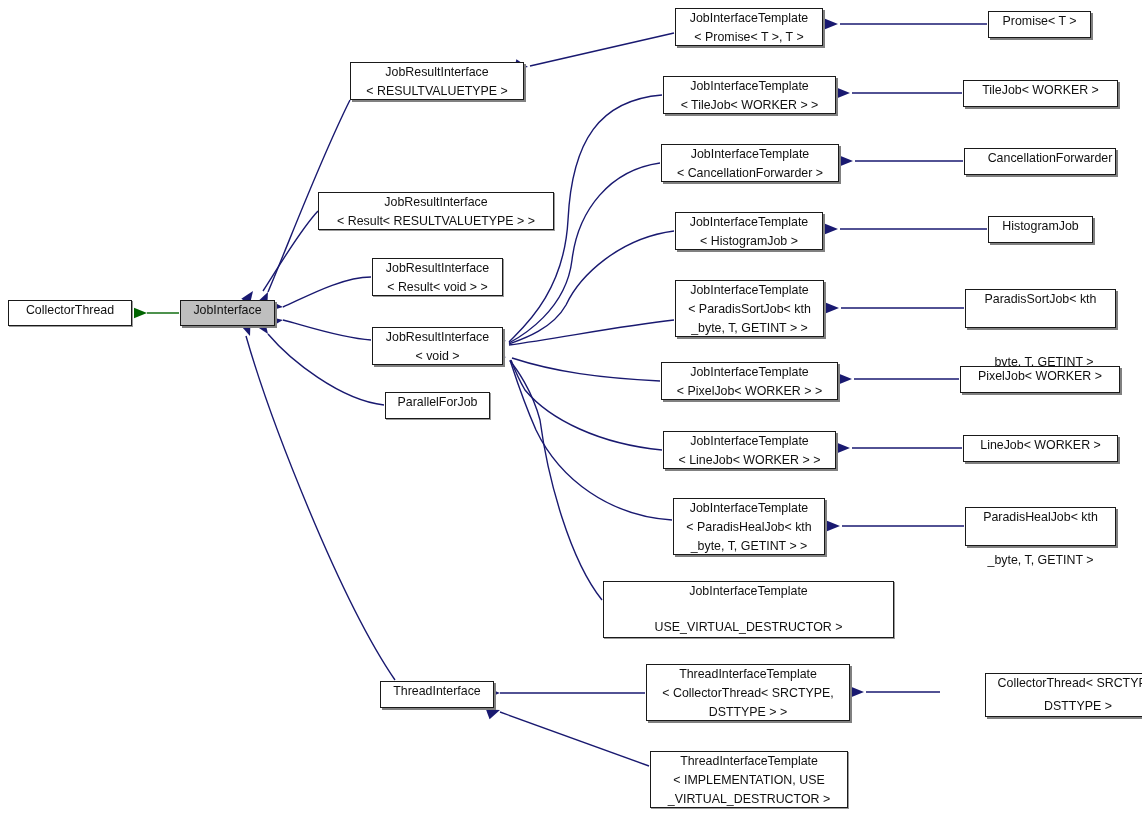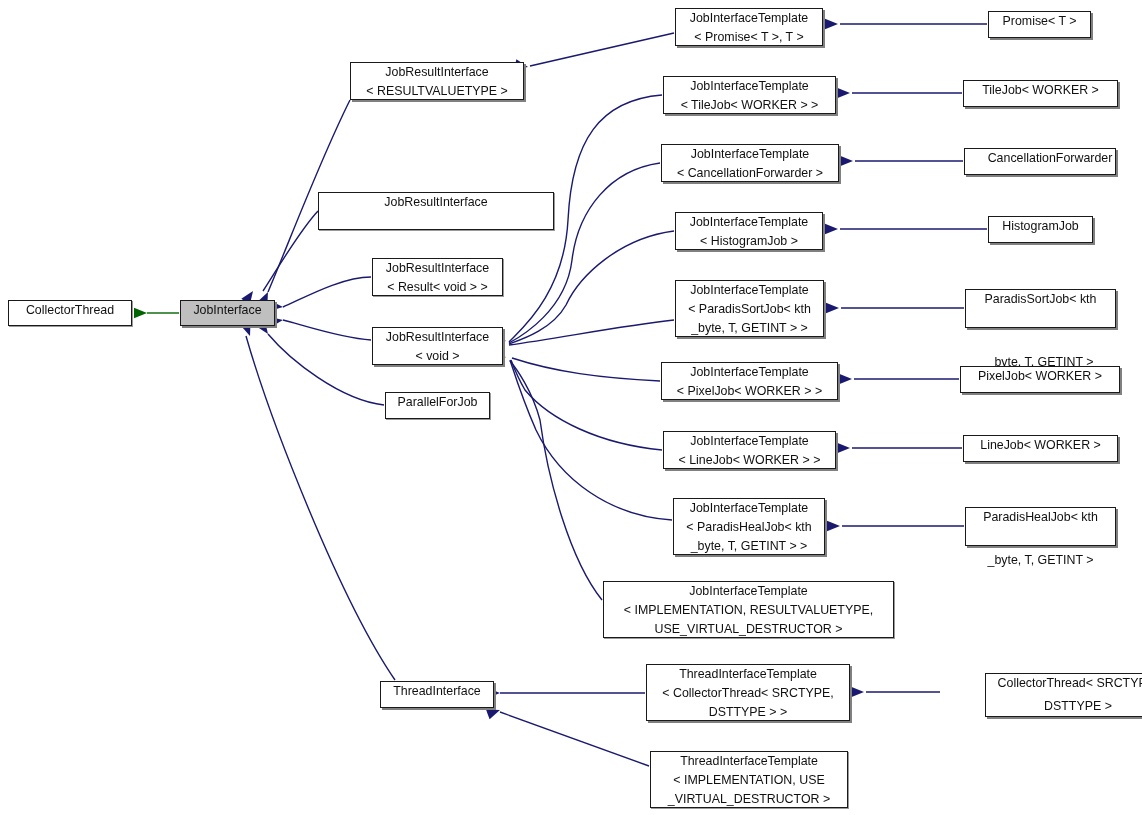--- a/index.html
+++ b/index.html
@@ -83,34 +83,34 @@
       <polygon points="0,0 -13,-5.2 -13,5.2" fill="#191970" transform="translate(839,308) rotate(0)"></polygon>
       <polygon points="0,0 -13,-5.2 -13,5.2" fill="#191970" transform="translate(852,379) rotate(0)"></polygon>
       <polygon points="0,0 -13,-5.2 -13,5.2" fill="#191970" transform="translate(850,448) rotate(0)"></polygon>
       <polygon points="0,0 -13,-5.2 -13,5.2" fill="#191970" transform="translate(840,526) rotate(0)"></polygon>
       <polygon points="0,0 -13,-5.2 -13,5.2" fill="#191970" transform="translate(864,692) rotate(0)"></polygon>
     </svg>
   <div id="node-layer">
       <div class="node plain" style="left: 8px; top: 300px; width: 124px; height: 26px;"><span class="ln">CollectorThread</span></div>
       <div class="node root" style="left: 180px; top: 300px; width: 95px; height: 26px;"><span class="ln">JobInterface</span></div>
       <div class="node " style="left: 350px; top: 62px; width: 174px; height: 38px;"><span class="ln">JobResultInterface</span><span class="ln">&lt; RESULTVALUETYPE &gt;</span></div>
-      <div class="node plain" style="left: 318px; top: 192px; width: 236px; height: 38px;"><span class="ln">JobResultInterface</span></div>
+      <div class="node plain" style="left: 318px; top: 192px; width: 236px; height: 38px;"><span class="ln">JobResultInterface</span><span class="ln">&lt; Result&lt; RESULTVALUETYPE &gt; &gt;</span></div>
       <div class="node plain" style="left: 372px; top: 258px; width: 131px; height: 38px;"><span class="ln">JobResultInterface</span><span class="ln">&lt; Result&lt; void &gt; &gt;</span></div>
       <div class="node " style="left: 372px; top: 327px; width: 131px; height: 38px;"><span class="ln">JobResultInterface</span><span class="ln">&lt; void &gt;</span></div>
       <div class="node plain" style="left: 385px; top: 392px; width: 105px; height: 27px;"><span class="ln">ParallelForJob</span></div>
       <div class="node " style="left: 380px; top: 681px; width: 114px; height: 27px;"><span class="ln">ThreadInterface</span></div>
       <div class="node " style="left: 675px; top: 8px; width: 148px; height: 38px;"><span class="ln">JobInterfaceTemplate</span><span class="ln">&lt; Promise&lt; T &gt;, T &gt;</span></div>
       <div class="node " style="left: 663px; top: 76px; width: 173px; height: 38px;"><span class="ln">JobInterfaceTemplate</span><span class="ln">&lt; TileJob&lt; WORKER &gt; &gt;</span></div>
       <div class="node " style="left: 661px; top: 144px; width: 178px; height: 38px;"><span class="ln">JobInterfaceTemplate</span><span class="ln">&lt; CancellationForwarder &gt;</span></div>
       <div class="node " style="left: 675px; top: 212px; width: 148px; height: 38px;"><span class="ln">JobInterfaceTemplate</span><span class="ln">&lt; HistogramJob &gt;</span></div>
       <div class="node " style="left: 675px; top: 280px; width: 149px; height: 57px;"><span class="ln">JobInterfaceTemplate</span><span class="ln">&lt; ParadisSortJob&lt; kth</span><span class="ln">_byte, T, GETINT &gt; &gt;</span></div>
       <div class="node " style="left: 661px; top: 362px; width: 177px; height: 38px;"><span class="ln">JobInterfaceTemplate</span><span class="ln">&lt; PixelJob&lt; WORKER &gt; &gt;</span></div>
       <div class="node " style="left: 663px; top: 431px; width: 173px; height: 38px;"><span class="ln">JobInterfaceTemplate</span><span class="ln">&lt; LineJob&lt; WORKER &gt; &gt;</span></div>
       <div class="node " style="left: 673px; top: 498px; width: 152px; height: 57px;"><span class="ln">JobInterfaceTemplate</span><span class="ln">&lt; ParadisHealJob&lt; kth</span><span class="ln">_byte, T, GETINT &gt; &gt;</span></div>
-      <div class="node plain" style="left: 603px; top: 581px; width: 291px; height: 57px;"><span class="ln">JobInterfaceTemplate</span><span class="ln">&lt; IMPLEMENTATION, RESULTVALUETYPE,</span><span class="ln">USE_VIRTUAL_DESTRUCTOR &gt;</span></div>
+      <div class="node plain" style="left: 603px; top: 581px; width: 291px; height: 57px;"><span class="ln">JobInterfaceTemplate</span><span class="ln">USE_VIRTUAL_DESTRUCTOR &gt;</span></div>
       <div class="node " style="left: 646px; top: 664px; width: 204px; height: 57px;"><span class="ln">ThreadInterfaceTemplate</span><span class="ln">&lt; CollectorThread&lt; SRCTYPE,</span><span class="ln">DSTTYPE &gt; &gt;</span></div>
       <div class="node plain" style="left: 650px; top: 751px; width: 198px; height: 57px;"><span class="ln">ThreadInterfaceTemplate</span><span class="ln">&lt; IMPLEMENTATION, USE</span><span class="ln">_VIRTUAL_DESTRUCTOR &gt;</span></div>
       <div class="node " style="left: 988px; top: 11px; width: 103px; height: 27px;"><span class="ln">Promise&lt; T &gt;</span></div>
       <div class="node " style="left: 963px; top: 80px; width: 155px; height: 27px;"><span class="ln">TileJob&lt; WORKER &gt;</span></div>
       <div class="node " style="left: 964px; top: 148px; width: 152px; height: 27px; padding-left: 20px;"><span class="ln">CancellationForwarder</span></div>
       <div class="node " style="left: 988px; top: 216px; width: 105px; height: 27px;"><span class="ln">HistogramJob</span></div>
       <div class="node " style="left: 965px; top: 289px; width: 151px; height: 39px; gap: 44px;"><span class="ln">ParadisSortJob&lt; kth</span><span class="ln">_byte, T, GETINT &gt;</span></div>
       <div class="node " style="left: 960px; top: 366px; width: 160px; height: 27px;"><span class="ln">PixelJob&lt; WORKER &gt;</span></div>
       <div class="node " style="left: 963px; top: 435px; width: 155px; height: 27px;"><span class="ln">LineJob&lt; WORKER &gt;</span></div>
       <div class="node " style="left: 965px; top: 507px; width: 151px; height: 39px; gap: 24px;"><span class="ln">ParadisHealJob&lt; kth</span><span class="ln">_byte, T, GETINT &gt;</span></div>

